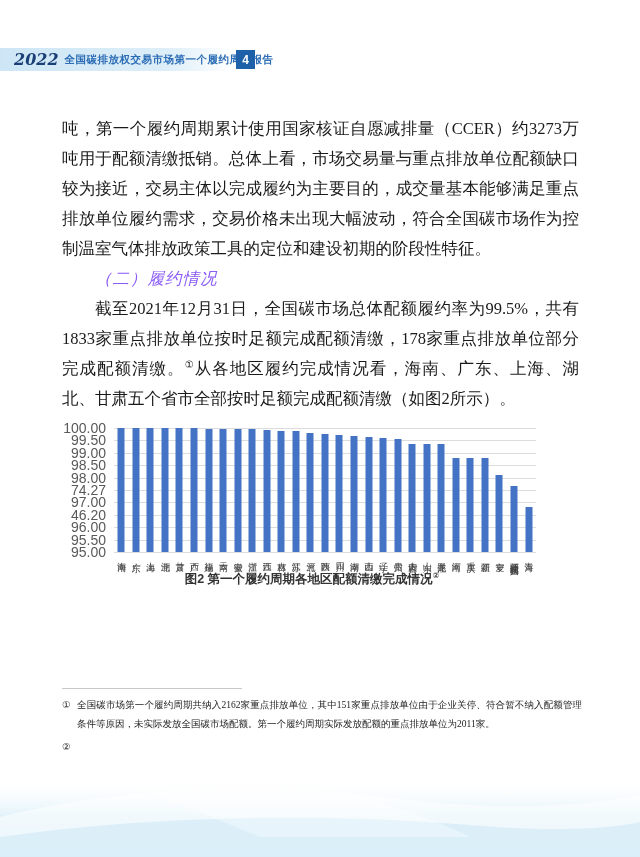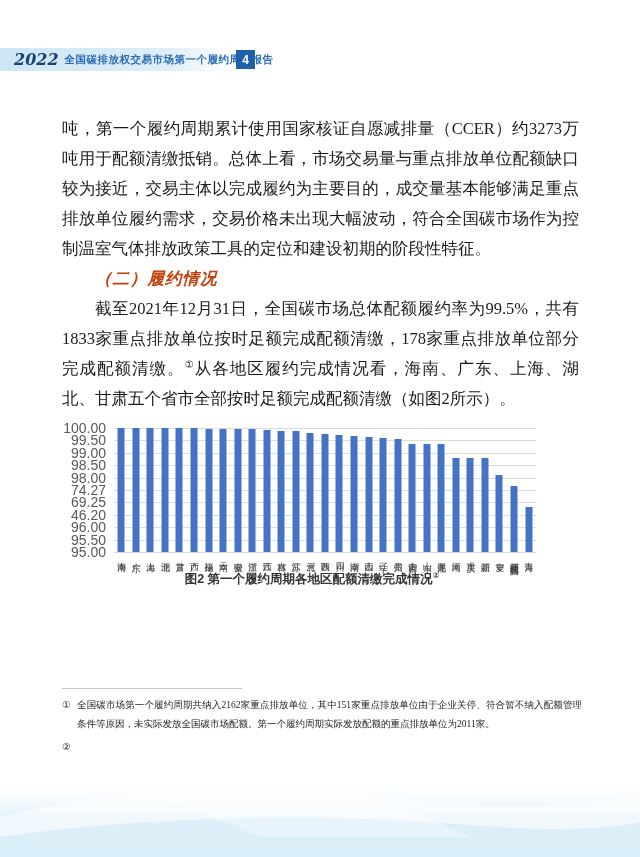--- a/index.html
+++ b/index.html
@@ -32,22 +32,22 @@
   }
 
   
   .content { position:absolute; top:114px; left:62px; width:517px; }
   .para {
     font-size:16.5px; line-height:30px; text-align:justify; text-justify:inter-ideograph;
     color:#1a1a1a;
   }
   .para.indent { text-indent:2em; }
   .section-heading {
-    font-size:16.5px; line-height:30px; font-weight:bold; font-style:italic;
-    text-indent:2em; color:#c2410c; letter-spacing:1px;
+    font-size:16.5px; line-height:30px; font-weight:normal; font-style:italic;
+    text-indent:2em; color:#8b5cf6; letter-spacing:1px;
   }
   sup.fnref { font-size:10px; vertical-align:super; line-height:0; }
 
   
   .chart-block { margin-top:14px; width:500px; }
   .chart { position:relative; margin-left:2px; }
   .y-axis { position:absolute; left:0; top:0; width:46px; height:124px; }
   .ytick {
     position:absolute; right:4px; transform:translateY(-50%);
     font-family:"Liberation Sans","DejaVu Sans",sans-serif;
@@ -107,21 +107,21 @@
 
     <div class="chart-block">
       <div class="chart">
         <div class="y-axis">
             <div class="ytick" style="top: 0%;">100.00</div>
             <div class="ytick" style="top: 10%;">99.50</div>
             <div class="ytick" style="top: 20%;">99.00</div>
             <div class="ytick" style="top: 30%;">98.50</div>
             <div class="ytick" style="top: 40%;">98.00</div>
             <div class="ytick" style="top: 50%;">74.27</div>
-            <div class="ytick" style="top: 60%;">69.25</div>
+            <div class="ytick" style="top: 60%;">97.00</div>
             <div class="ytick" style="top: 70%;">46.20</div>
             <div class="ytick" style="top: 80%;">96.00</div>
             <div class="ytick" style="top: 90%;">95.50</div>
             <div class="ytick" style="top: 100%;">95.00</div>
           </div>
         <div class="plot-wrap">
           <div class="gridlines">
               <div class="gridline" style="top: 0%; background: rgb(220, 220, 220);"></div>
               <div class="gridline" style="top: 10%; background: rgb(220, 220, 220);"></div>
               <div class="gridline" style="top: 20%; background: rgb(220, 220, 220);"></div>

